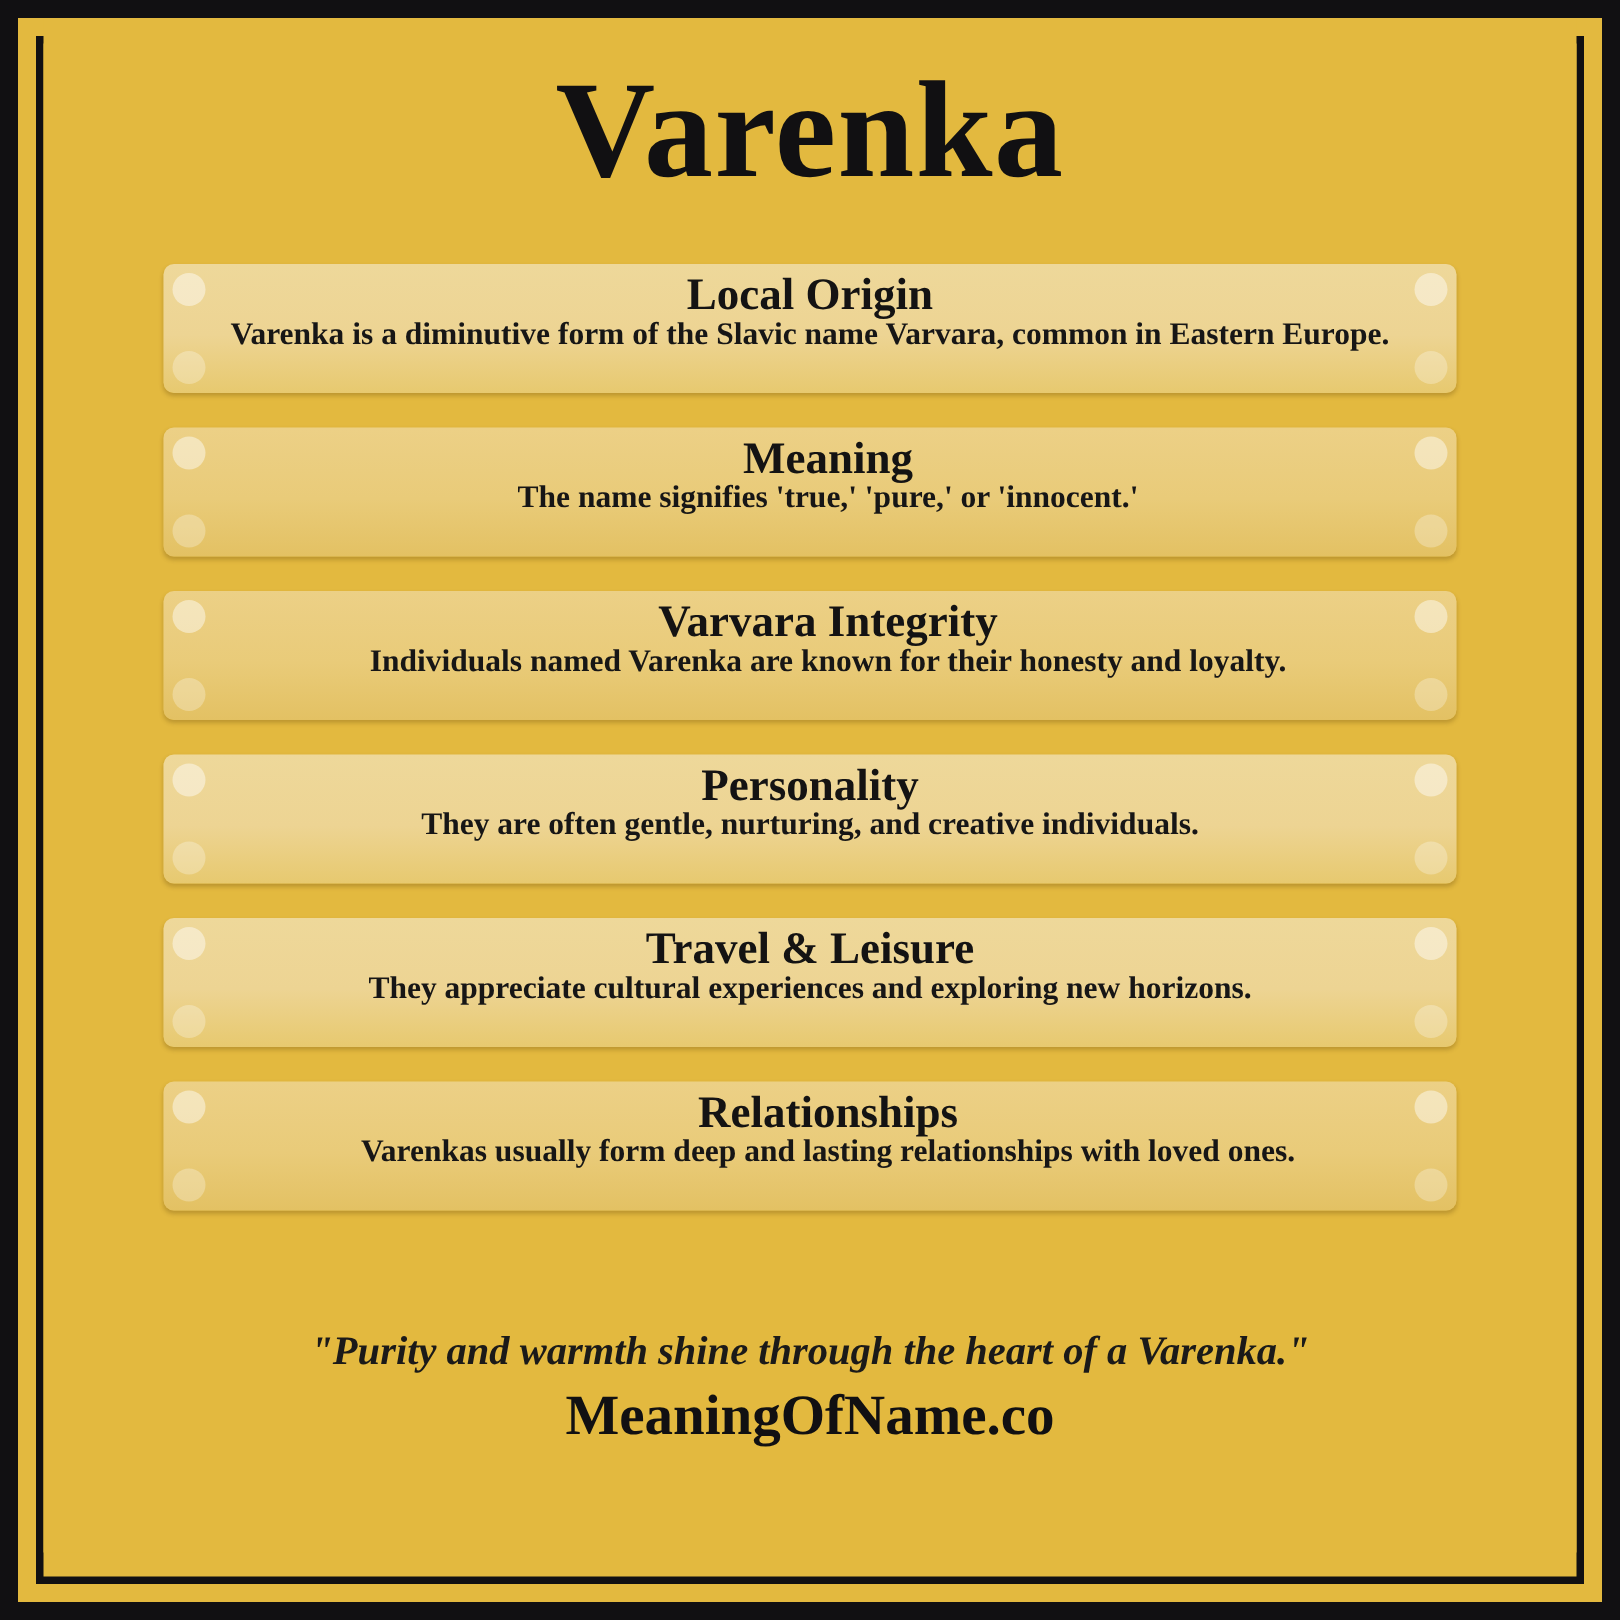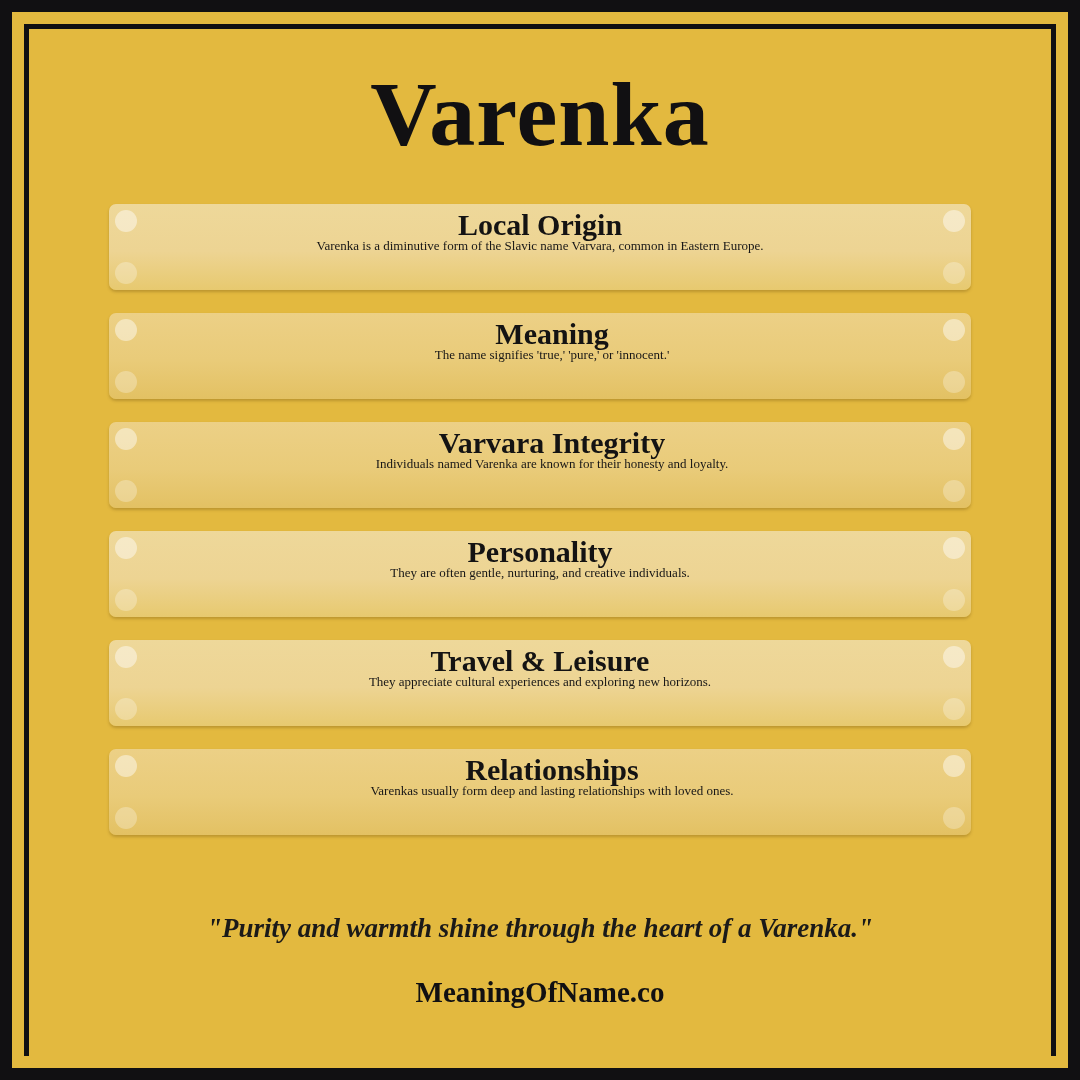--- a/index.html
+++ b/index.html
@@ -39,21 +39,21 @@
   .frame-inner {
     position: absolute;
     left: 24px; top: 24px;
     width: 1032px;
     height: 1032px;
     border: 5px solid #111012;
     box-sizing: border-box;
   }
   .content {
     position: absolute;
-    left: 29px; top: 41px;
+    left: 29px; top: 13px;
     width: 1022px;
     height: 1022px;
     box-sizing: border-box;
     background: #e3b93f;
     display: flex;
     flex-direction: column;
     align-items: center;
   }
   .title {
     margin-top: 16px;
@@ -124,38 +124,39 @@
     text-align: center;
   }
   .card-title {
     font-size: 30px;
     font-weight: bold;
     color: #141313;
     line-height: 1.15;
     font-family: "Liberation Serif", serif;
   }
   .card-desc {
-    font-size: 13px;
+    font-size: 21px;
     color: #171616;
     line-height: 1.1;
     margin-top: -4px;
     font-family: "Liberation Serif", serif;
+    font-weight: bold;
   }
   .quote {
     margin-top: 72px;
     font-size: 27px;
     font-style: italic;
     font-weight: bold;
     color: #1b1a19;
     text-align: center;
     font-family: "Liberation Serif", serif;
   }
   .site {
-    margin-top: 32px;
-    font-size: 29px;
+    margin-top: 6px;
+    font-size: 38px;
     font-weight: bold;
     color: #111012;
     text-align: center;
     font-family: "Liberation Serif", serif;
   }
 </style>
 </head>
 <body>
 
 <div class="page">

